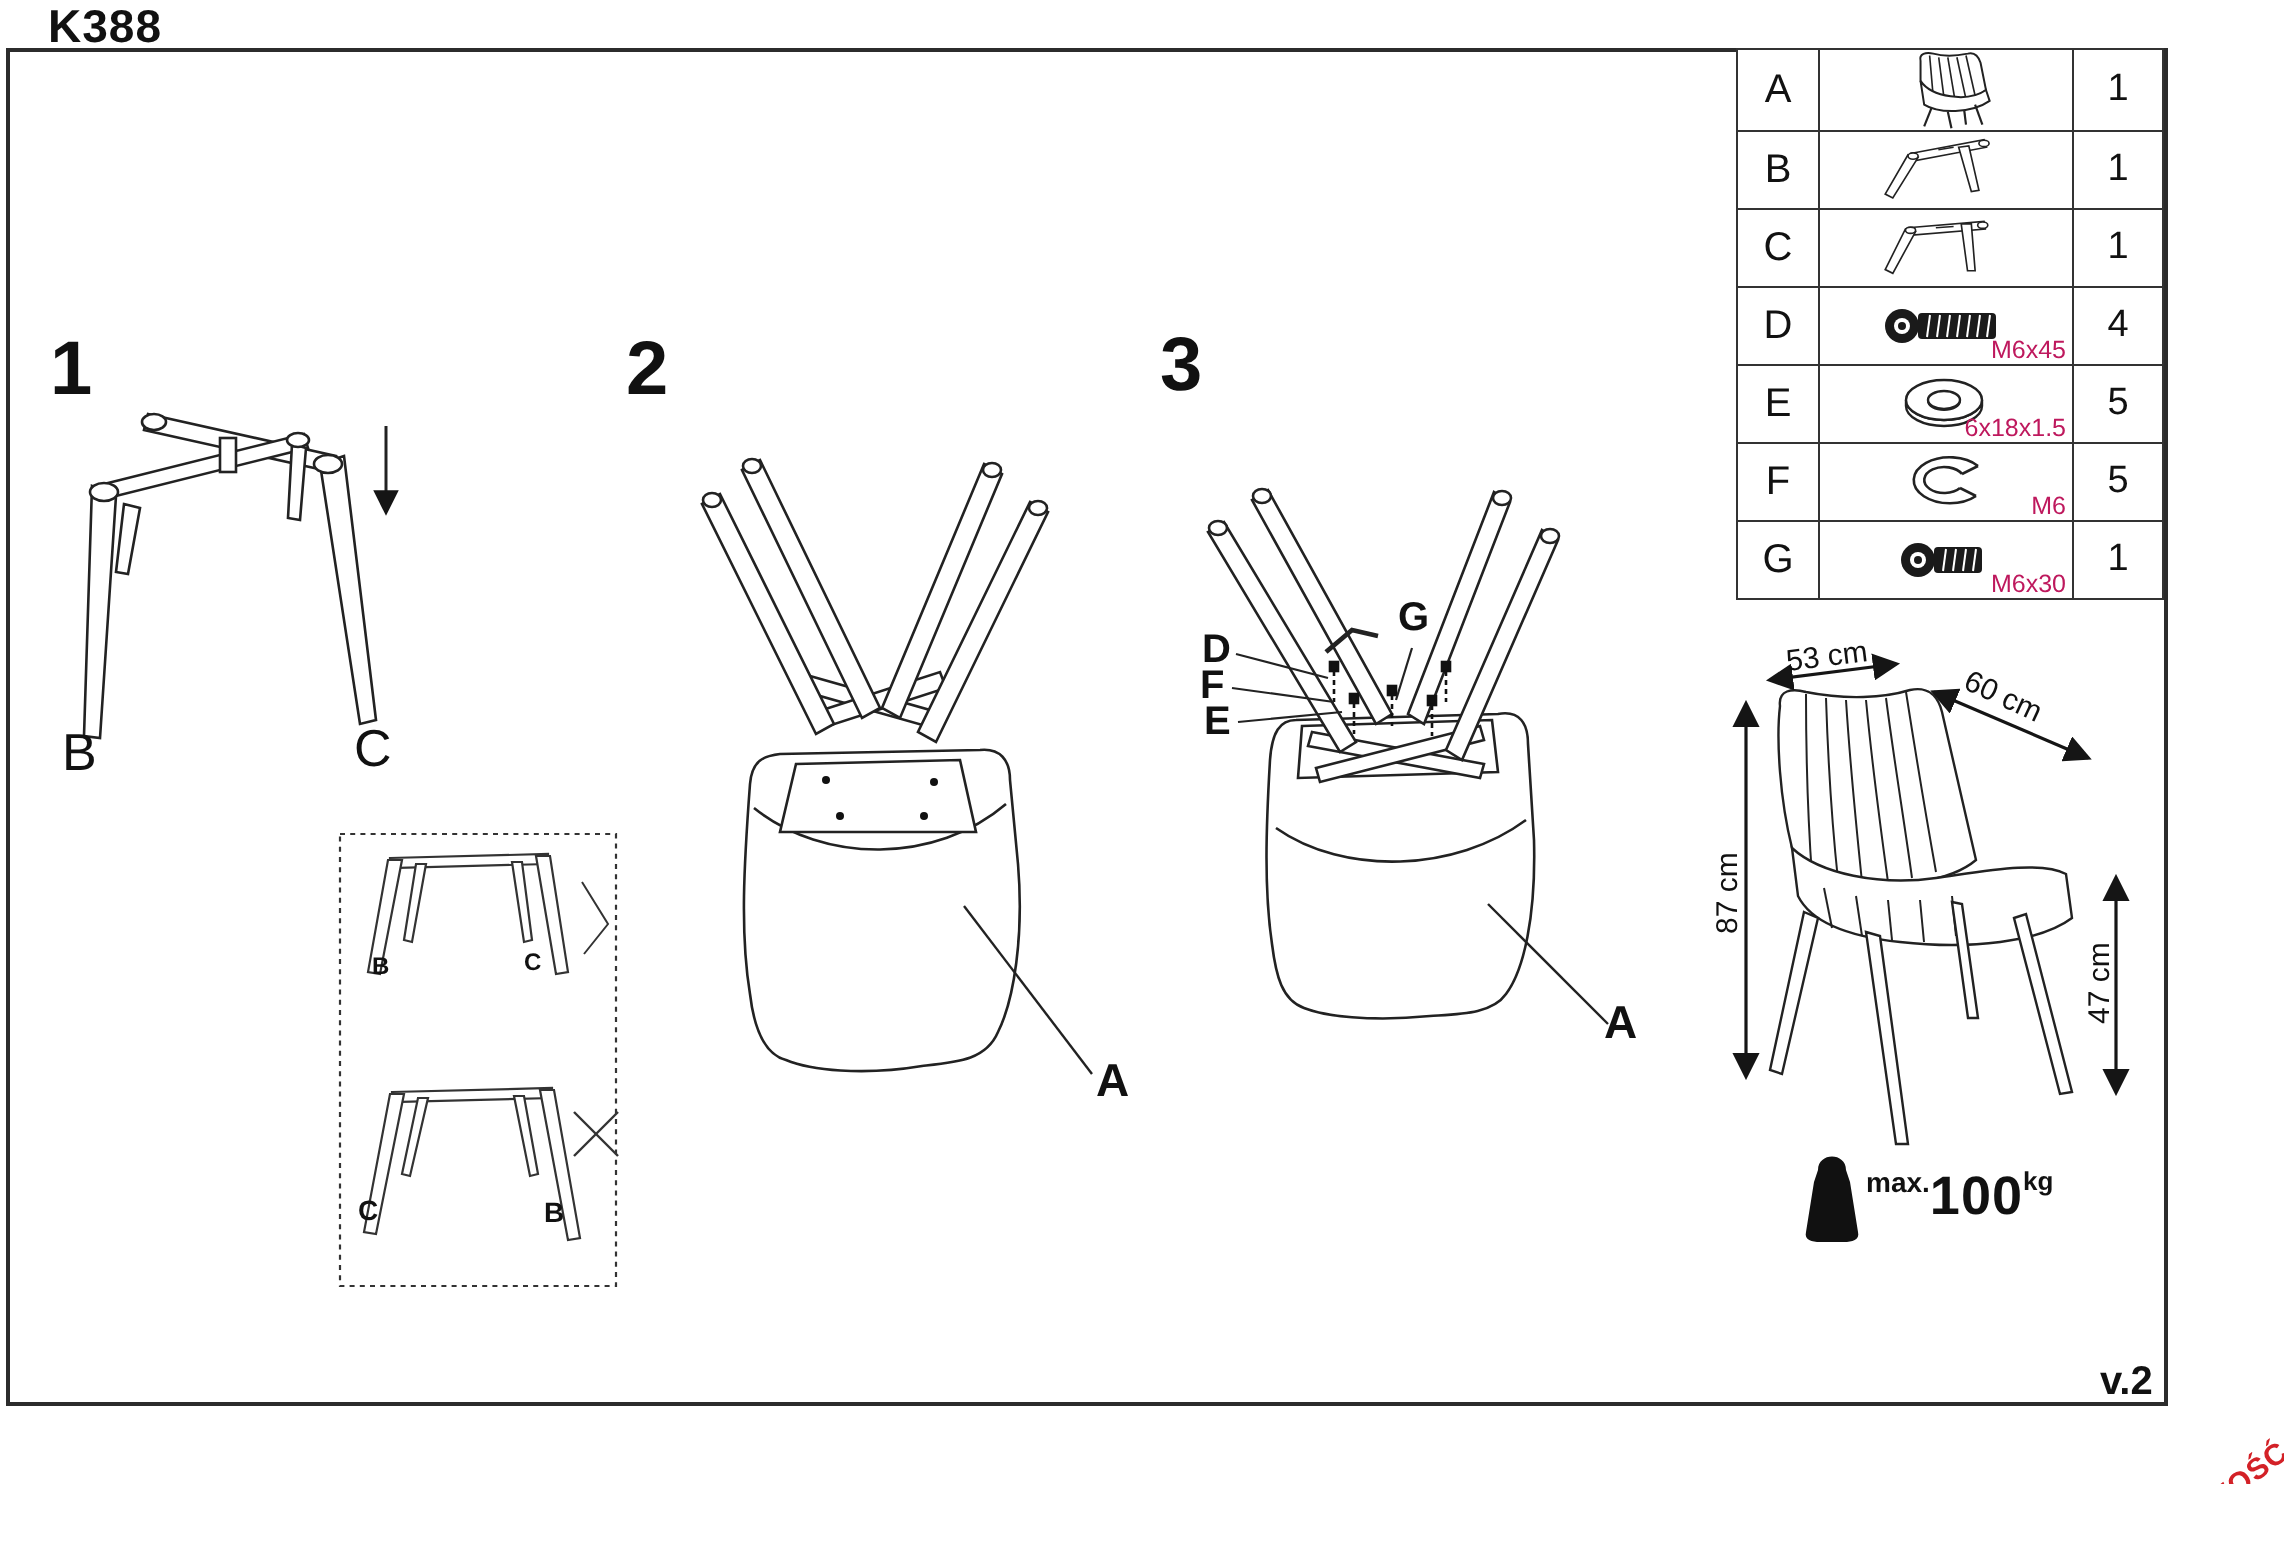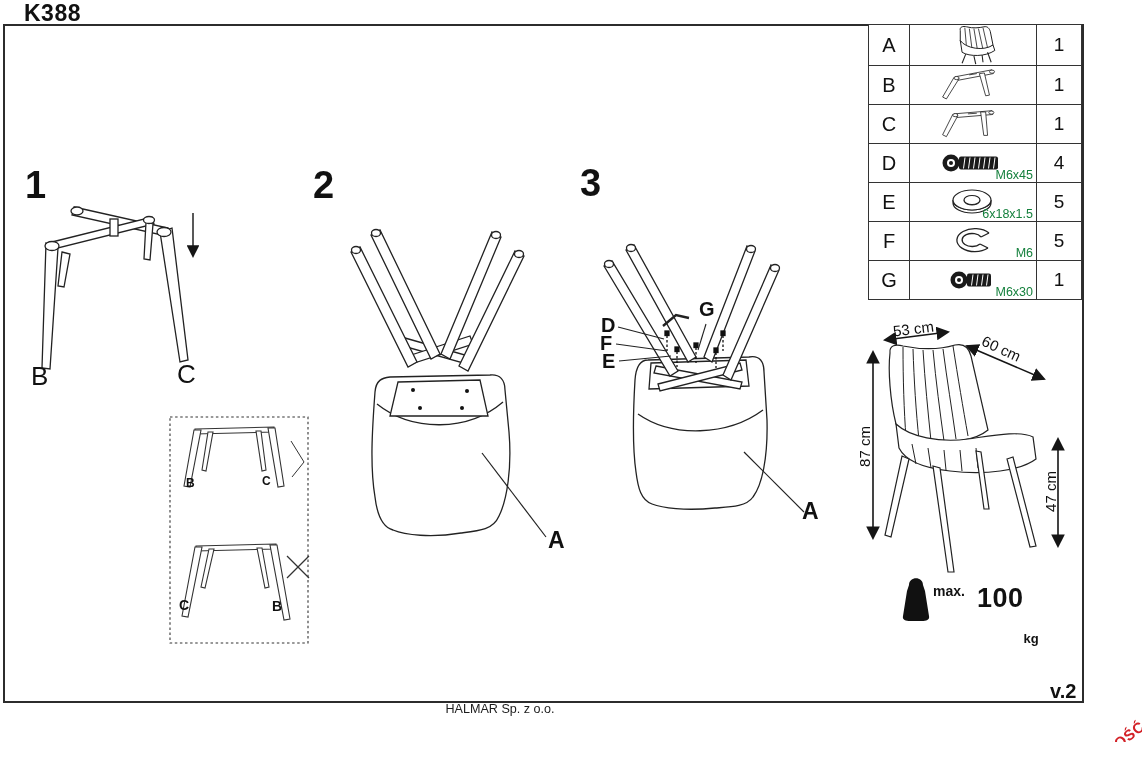--- a/index.html
+++ b/index.html
@@ -13,29 +13,29 @@
   .lbl{line-height:1;}
   .lbl-big{font-size:26px;font-weight:500;}
   .lbl-bold{font-weight:700;}
   
   table.parts{position:absolute;left:868px;top:24px;border-collapse:collapse;background:#fff;}
   table.parts td{border:1.6px solid #333;padding:0;text-align:center;vertical-align:middle;}
   td.c-id{width:40px;font-size:20px;}
   td.c-img{width:126px;position:relative;}
   td.c-qty{width:44px;font-size:19px;}
   tr.prow{height:39px;}
-  .spec{position:absolute;right:3px;bottom:0px;font-size:12.5px;color:#15803d;}
+  .spec{position:absolute;right:3px;bottom:0px;font-size:12.5px;color:#be185d;}
   .icon-wrap{display:flex;align-items:center;justify-content:center;}
   
   .dim{font-size:15px;white-space:nowrap;}
   .rot90{transform:rotate(-90deg);}
   .maxload{left:933px;top:583px;display:flex;align-items:flex-start;font-weight:700;}
   .maxload .mx{font-size:14px;}
-  .maxload .val{font-size:27px;letter-spacing:0.5px;margin-left:12px;}
-  .maxload .unit{font-size:13px;margin-top:48px;}
+  .maxload .val{font-size:27px;letter-spacing:0.5px;}
+  .maxload .unit{font-size:13px;}
   .version{left:1050px;top:680px;font-size:20px;font-weight:bold;}
   .nowosc{left:1072px;top:738px;width:84px;text-align:center;transform:rotate(-38deg);
           font-size:15px;font-weight:700;letter-spacing:0.5px;}
   .footer{left:0;top:702px;width:1000px;text-align:center;font-size:12.6px;color:#1c1c1c;}
   .footer div{margin-bottom:3.5px;}
 </style>
 </head>
 <body>
 
 <div class="page">
@@ -382,16 +382,15 @@
     <span class="mx">max.</span>
     <span class="val">100</span>
     <span class="unit">kg</span>
   </div>
 
   <div class="abs version">v.2</div>
 
   <div class="abs nowosc" style="color:#d32127;">NOWOŚĆ</div>
 
   <div class="abs footer">
-    <div>HALMAR Sp. z o.o.</div>
   </div>
 
 </div>
 
 </body></html>

